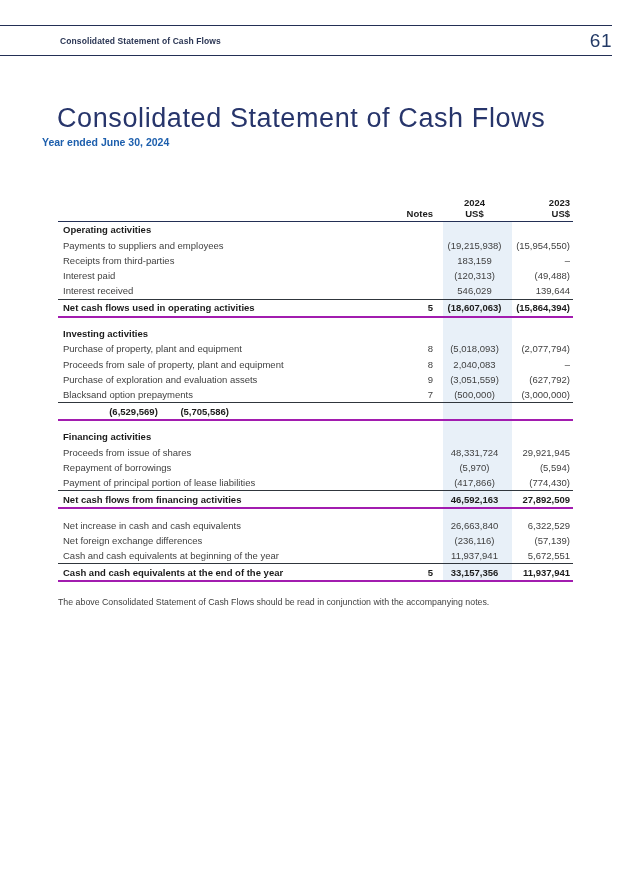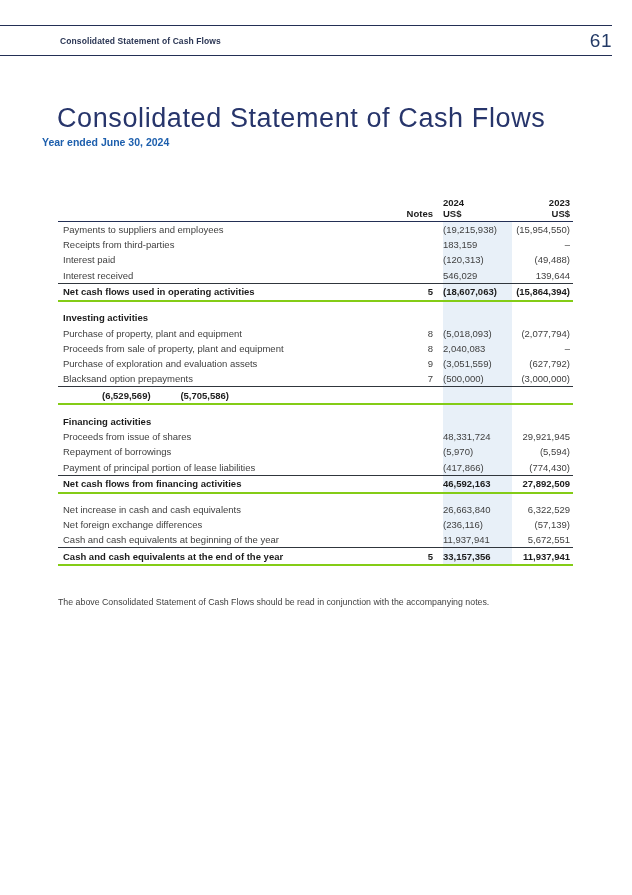--- a/index.html
+++ b/index.html
@@ -72,21 +72,21 @@
   }
   .col-head {
     font-size: 9.5px;
     font-weight: 700;
     color: #1c1c1c;
     text-align: right;
     line-height: 10.5px;
   }
   .c-label { flex: 1 1 auto; padding-left: 5px; box-sizing: border-box; }
   .c-note  { width: 44px;  padding-right: 10px; box-sizing: border-box; text-align: right; }
-  .c-v24   { width: 69px;  padding-right: 6px;  box-sizing: border-box; text-align: left; }
+  .c-v24   { width: 69px;  padding-right: 6px;  box-sizing: border-box; text-align: center; }
   .c-v23   { width: 61px;  padding-right: 3px;  box-sizing: border-box; text-align: right; }
 
   .rows-area { position: relative; }
   .band-2024 {
     position: absolute;
     left: 385px; width: 69px;
     top: 0; bottom: 0;
     background: #e8f0f8;
   }
   .t-section { position: relative; }
@@ -98,21 +98,21 @@
     font-size: 9.5px;
     color: #3f3f3f;
     position: relative;
   }
   .t-row.section-header { font-weight: 700; color: #1c1c1c; height: 15.8px; }
   .t-row.total {
     font-weight: 700;
     color: #1c1c1c;
     height: 16px;
     border-top: 1px solid #30363d;
-    border-bottom: 2px solid #84cc16;
+    border-bottom: 2px solid #a21caf;
     box-sizing: content-box;
   }
 
   
   .footnote {
     position: absolute;
     left: 58px; top: 597px;
     font-size: 8.8px;
     color: #3f3f3f;
   }
@@ -138,20 +138,23 @@
     </div>
     <div class="col-head c-v23">
       <div>2023</div>
       <div>US$</div>
     </div>
   </div>
   <div class="rows-area">
     <div class="band-2024"></div>
 
   <div class="t-section">
+        <div class="t-row section-header">
+          <div class="c-label">Operating activities</div>
+        </div>
         <div class="t-row ">
           <div class="c-label">Payments to suppliers and employees</div>
           <div class="c-note"></div>
           <div class="c-v24">(19,215,938)</div>
           <div class="c-v23">(15,954,550)</div>
         </div>
         <div class="t-row ">
           <div class="c-label">Receipts from third-parties</div>
           <div class="c-note"></div>
           <div class="c-v24">183,159</div>

